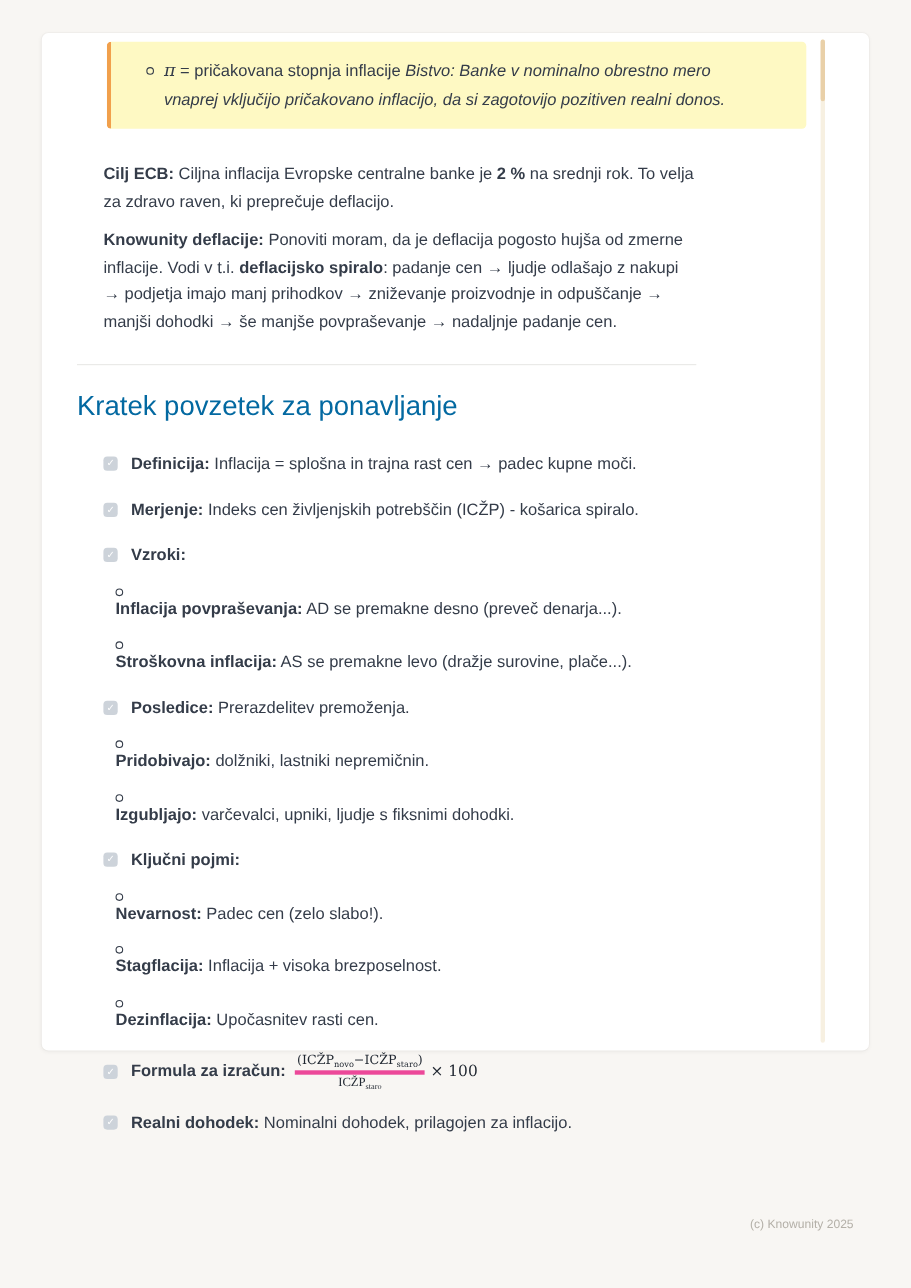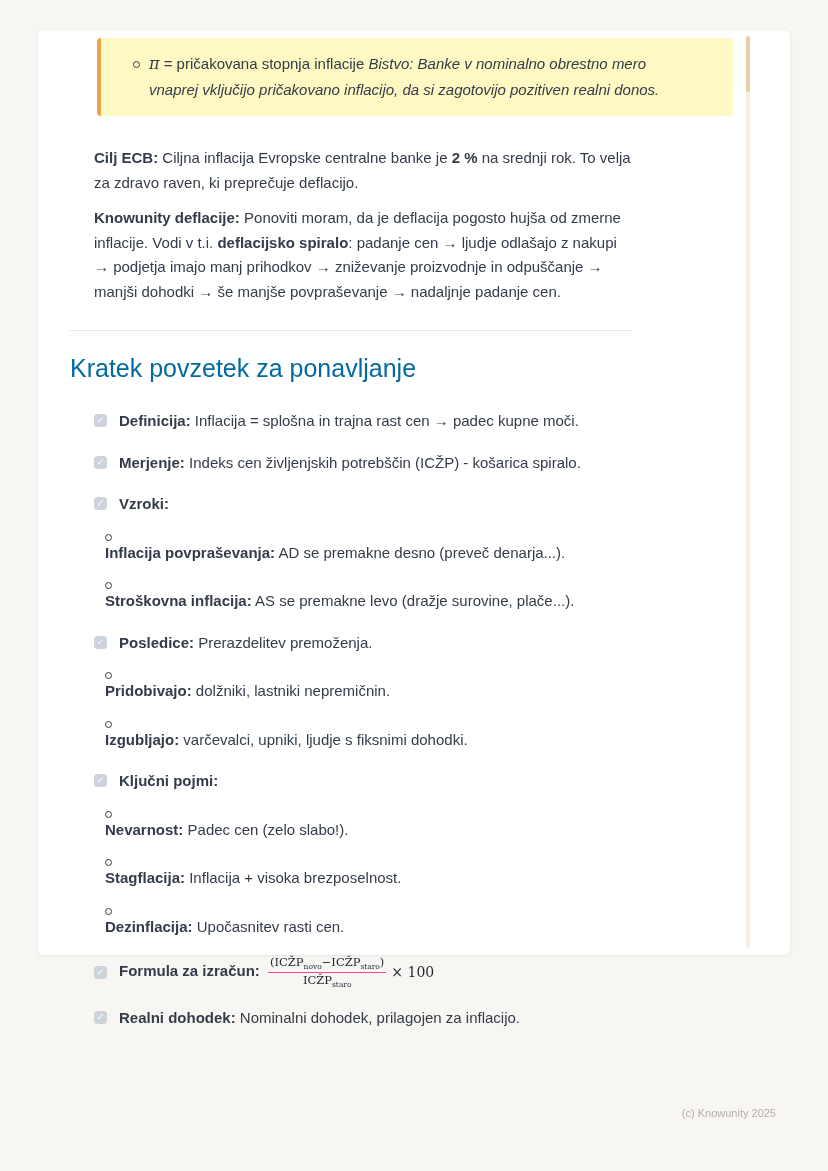--- a/index.html
+++ b/index.html
@@ -86,22 +86,22 @@
   .formula-row { align-items:center; }
   .formula-row .marker-col .dot-icon { margin-top:0; }
   .formula-row .checkbox { margin-top:0; }
   .frac {
     display:inline-flex; flex-direction:column; align-items:center;
     vertical-align:middle;
     font-family:"DejaVu Serif",serif;
     font-size:11.5px; line-height:1.15; color:#1f2630;
     margin-left:4px;
   }
-  .frac .num { border-bottom:1px solid #ec4899; padding:0 2px 1px; }
-  .frac .den { padding-top:1px; }
+  .frac .num { border-bottom:4px solid #ec4899; padding:0 2px 1px; }
+  .frac .den { padding-top:1px;font-family:Liberation Serif, serif; }
   .frac sub { font-size:7.5px; line-height:1; }
   .times {
     font-family:"DejaVu Serif",serif; font-size:14px; color:#1f2630;
     margin-left:5px; vertical-align:middle;
   }
 
   
   .scroll-track {
     position:absolute; left:708px; top:6px;
     width:4px; height:912px;

